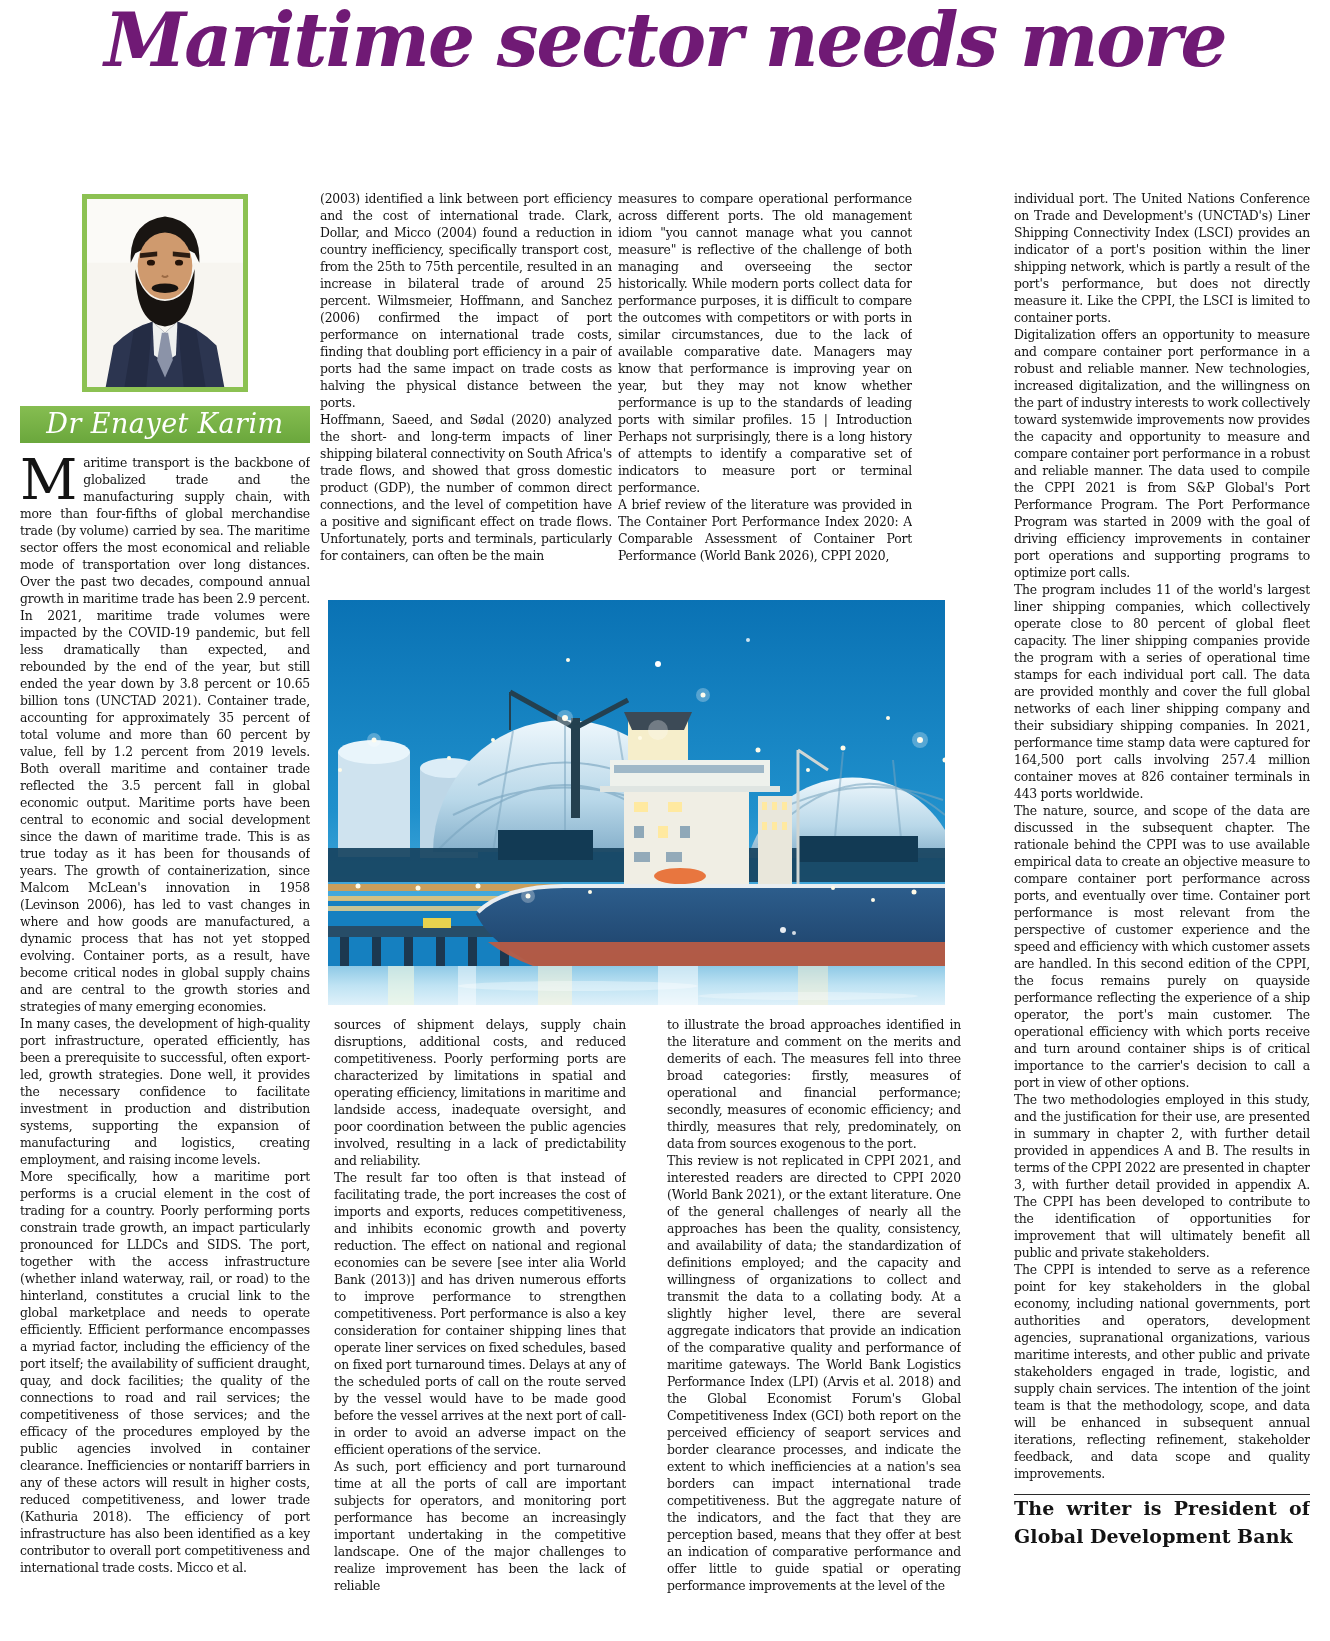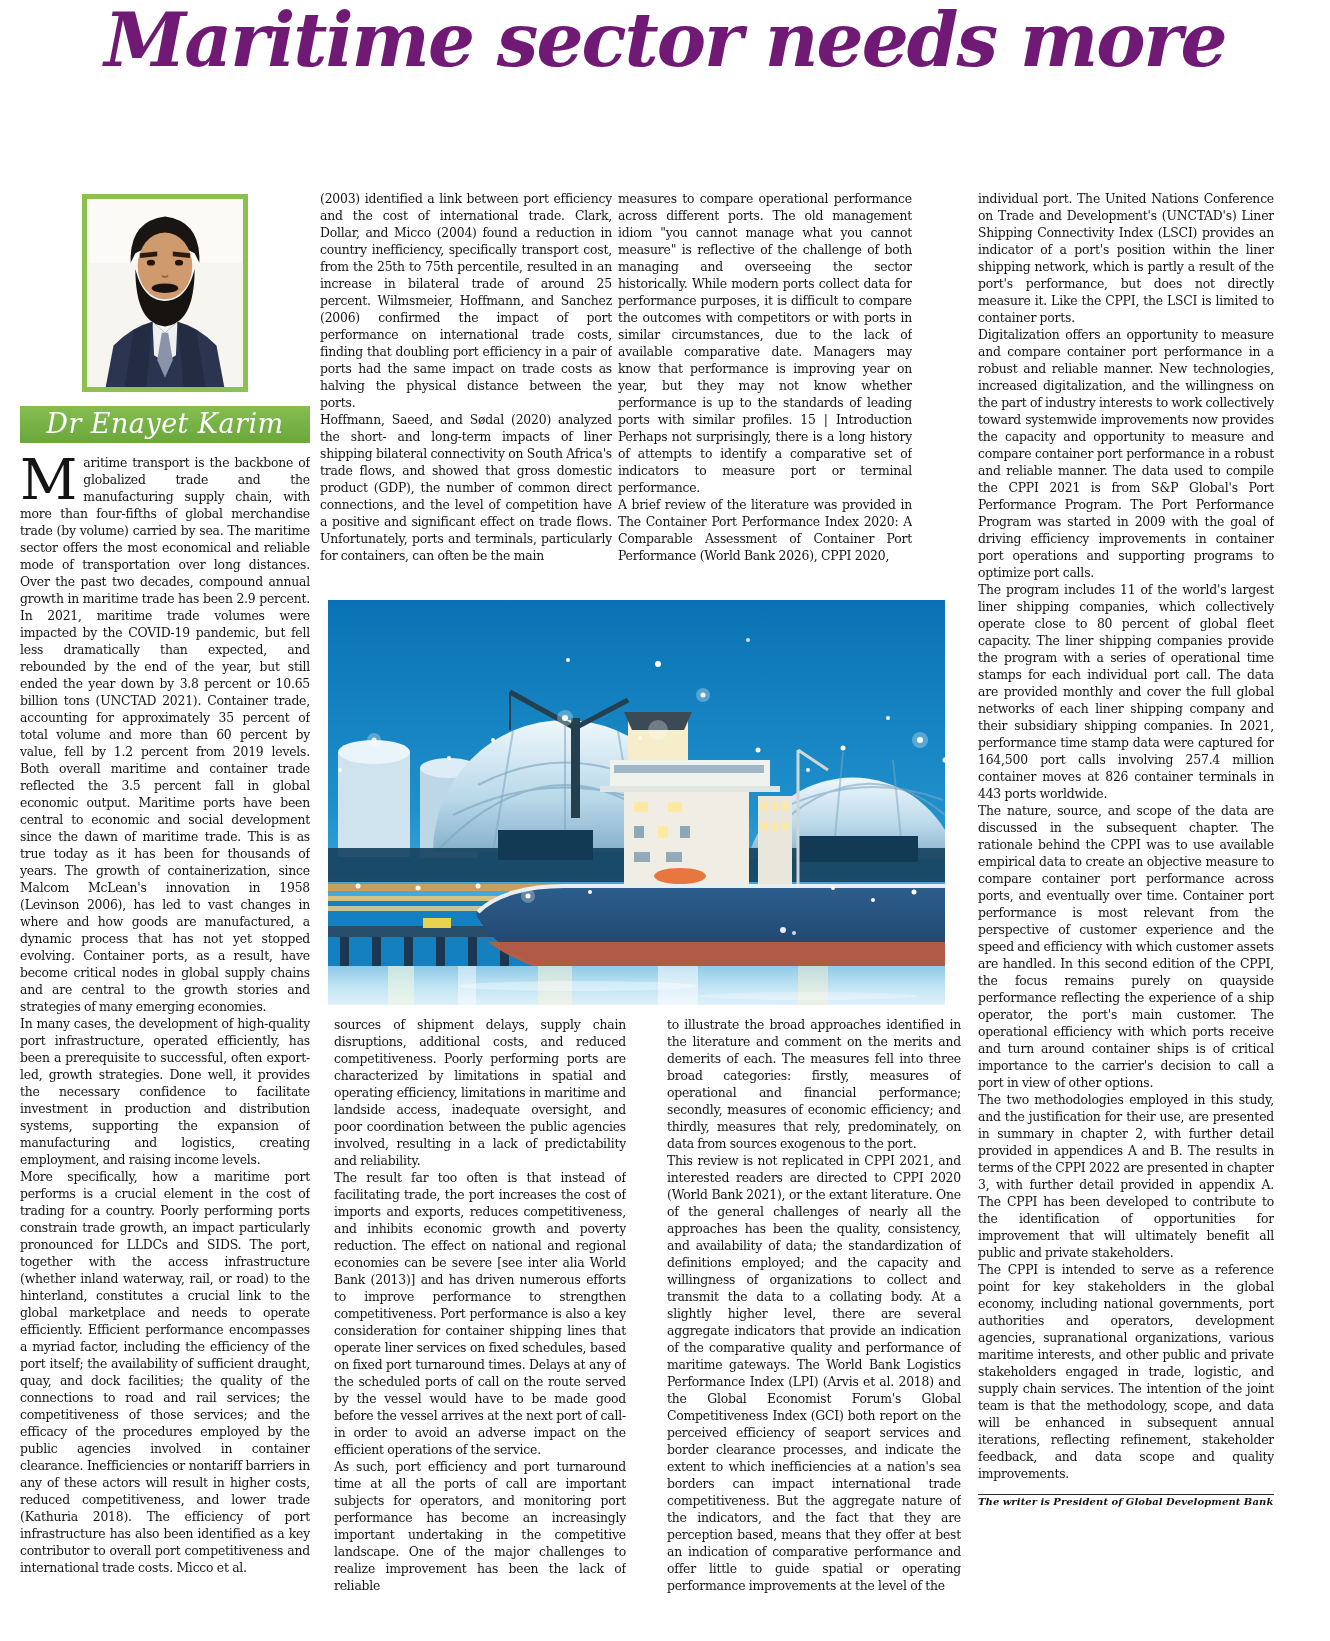--- a/index.html
+++ b/index.html
@@ -16,21 +16,21 @@
   .col {
     position:absolute; text-align:justify; font-size:12.4px; line-height:17px;
     letter-spacing:-0.2px; overflow:hidden; word-spacing:-0.3px;
   }
   .col p { margin:0; }
   #col1 { left:20px;  top:186px;  width:290px; height:1455px; }
   #col2t{ left:320px; top:190px;  width:292px; height:408px; }
   #col3t{ left:618px; top:190px;  width:294px; height:408px; }
   #col2b{ left:334px; top:1016px; width:292px; height:625px; }
   #col3b{ left:651px; top:1016px; width:294px; height:625px;margin-left:16px; }
-  #col4 { left:978px; top:190px;  width:296px; height:1451px; }
+  #col4 { left:1014px; top:190px;  width:296px; height:1451px; }
 
   .photo-frame {
     display:block; width:156px; height:188px; margin:8px auto 0;
     border:5px solid #8cc152; background:#f7f5f0; box-sizing:content-box;
   }
   .photo-frame svg { display:block; width:100%; height:100%; }
   .author-banner {
     margin-top:14px; height:37px; line-height:36px;
     background:linear-gradient(#86bd51,#6aa73c);
     color:#ffffff; font-style:italic; font-size:27px; text-align:center;
@@ -41,21 +41,21 @@
     float:left; font-size:56px; line-height:42px; padding:5px 6px 0 0;
     letter-spacing:0;
   }
   .photo-main {
     position:absolute; left:328px; top:600px; width:617px; height:405px;
     overflow:hidden; background:#1580c0;
   }
   .photo-main svg { display:block; width:100%; height:100%; }
   .footer-rule { border:none; border-top:1.5px solid #2a2a2a; margin:12px 0 0 0; }
   .footer-text {
-    font-weight:bold; font-style:italic; font-size:10px; line-height:1.45;
+    font-weight:bold; font-size:19px; line-height:1.45;
     text-align:justify; margin-top:9px; letter-spacing:0.1px;
   }
 </style>
 </head>
 <body>
 
 <div class="page">
 
   <h1 class="headline"><span>Maritime sector needs more</span><br></h1>
 

